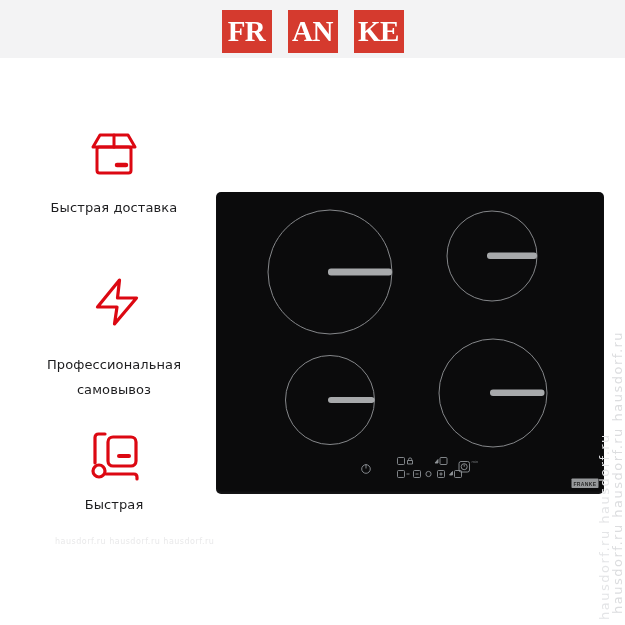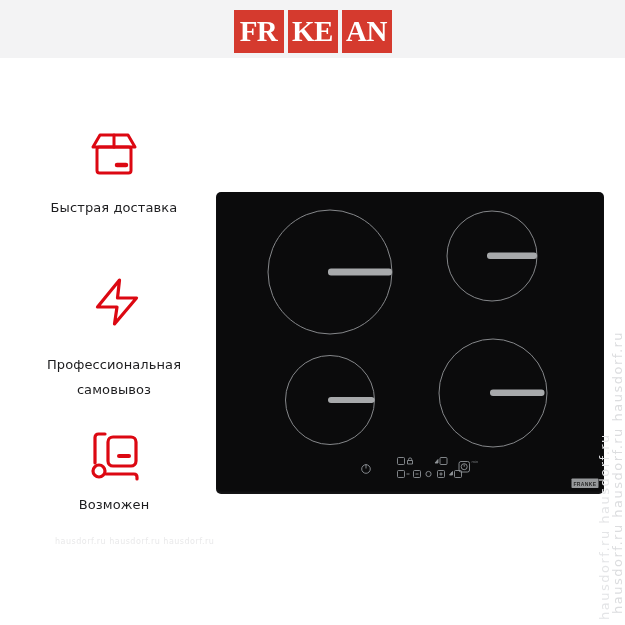--- a/index.html
+++ b/index.html
@@ -1,21 +1,21 @@
 <!DOCTYPE html>
 <html><head>
 <meta charset="utf-8">
 <style>
   html,body{margin:0;padding:0;}
   body{width:625px;height:625px;background:#ffffff;font-family:"DejaVu Sans","Liberation Sans",sans-serif;}
   .page{position:relative;width:625px;height:625px;background:#ffffff;overflow:hidden;}
 
   
   .brand-band{position:absolute;left:0;top:0;width:625px;height:58px;background:#f3f3f4;}
-  .brand-logo{position:absolute;left:50%;top:10px;transform:translateX(-50%);display:flex;gap:4px;}
+  .brand-logo{position:absolute;left:50%;top:10px;transform:translateX(-50%);display:flex;gap:16px;}
   .brand-tile{width:50px;height:43px;background:#d53a2e;display:flex;align-items:center;justify-content:center;}
   .brand-tile span{color:#ffffff;font-family:"Liberation Serif","DejaVu Serif",serif;font-weight:bold;font-size:29px;line-height:43px;letter-spacing:-0.5px;}
 
   
   .feature{position:absolute;left:12px;width:204px;text-align:center;}
   .feature svg{display:block;margin:0 auto;}
   .feature-label{color:#1d1d1f;font-size:13px;line-height:25px;font-weight:normal;letter-spacing:0.1px;}
   .f1{top:126px;}  .f1 .feature-label{margin-top:13px;}
   .f2{top:276px;}  .f2 .feature-label{margin-top:26px;}
   .f3{top:429px;}  .f3 .feature-label{margin-top:7px;}
@@ -35,24 +35,24 @@
 <body>
 
 <div class="page">
 
   <header class="brand-band">
     <div class="brand-logo">
       <div class="brand-tile">
           <span>FR</span>
         </div>
       <div class="brand-tile">
-          <span>KE</span>
+          <span>AN</span>
         </div>
       <div class="brand-tile">
-          <span>AN</span>
+          <span>KE</span>
         </div>
     </div>
   </header>
 
   <div class="feature f1">
     <svg width="56" height="56" viewBox="0 0 56 56">
       <g fill="none" stroke="#dc0812" stroke-width="3" stroke-linejoin="round" stroke-linecap="round">
         <path d="M7,21 L14,9 H42 L49,21 Z"></path>
         <line x1="28" y1="9" x2="28" y2="21"></line>
         <rect x="11" y="21" width="34" height="26" rx="2.5"></rect>
@@ -78,21 +78,21 @@
     <svg width="56" height="56" viewBox="0 0 56 56">
       <g fill="none" stroke="#dc0812" stroke-width="3.2" stroke-linejoin="round" stroke-linecap="round">
         <path d="M19,5 H12.5 C10.5,5 9,6.5 9,8.5 V34"></path>
         <circle cx="13" cy="42" r="6"></circle>
         <path d="M20,45 H48 C50.2,45 51,46 51,48.2 V50"></path>
         <rect x="22" y="8" width="28" height="29" rx="5"></rect>
         <line x1="33" y1="27" x2="43" y2="27" stroke-width="4"></line>
       </g>
     </svg>
     <div class="feature-label">
-      <span class="feature-line">Возможен</span>
+      <span class="feature-line">Быстрая</span>
     </div>
   </div>
 
   <div class="hob">
     <svg width="388" height="302" viewBox="0 0 388 302">
 
       <circle cx="114" cy="80" r="62" fill="none" stroke="#85878a" stroke-width="1"></circle>
       <circle cx="276" cy="64" r="45" fill="none" stroke="#85878a" stroke-width="1"></circle>
       <circle cx="114" cy="208" r="44.5" fill="none" stroke="#85878a" stroke-width="1"></circle>
       <circle cx="277" cy="201" r="54" fill="none" stroke="#85878a" stroke-width="1"></circle>

